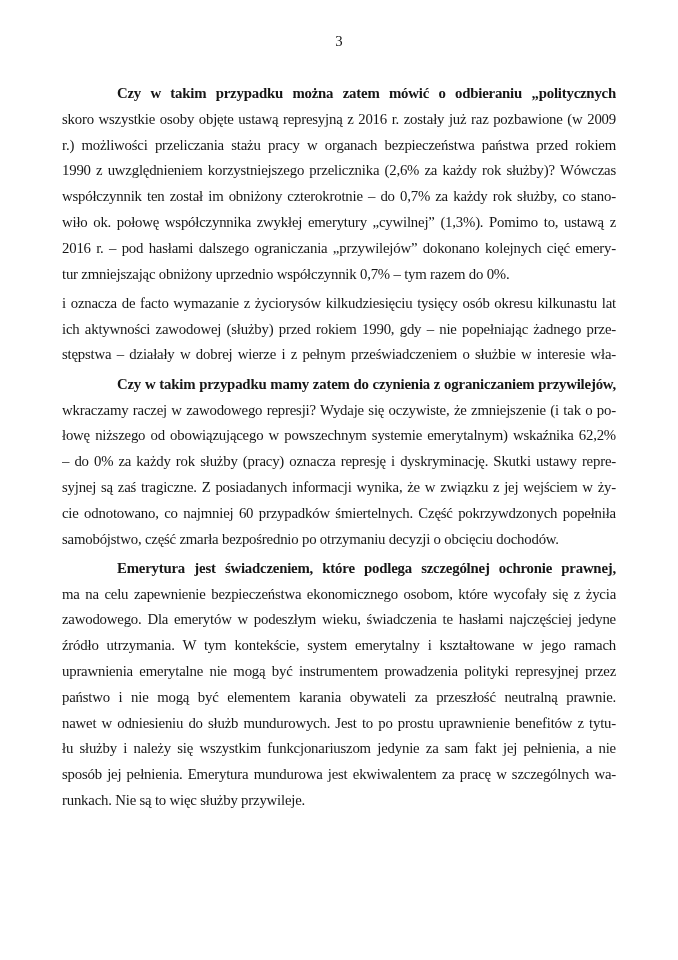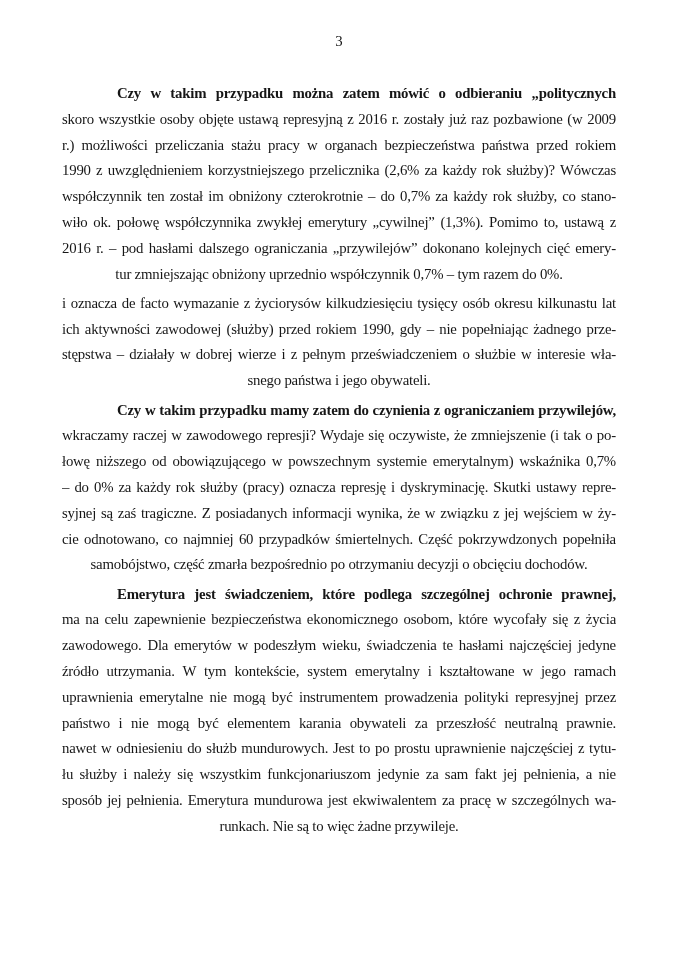--- a/index.html
+++ b/index.html
@@ -44,21 +44,21 @@
     white-space: normal;
   }
   
   .line::after {
     content: "";
     display: inline-block;
     width: 100%;
     height: 0;
   }
   .line.first { text-indent: 55px; font-weight: bold; }
-  .line.last  { text-align: center; }
+  .line.last  { text-align: left; }
   .line.last::after { content: none; }
   .it { }
 </style>
 </head>
 <body>
 
 <div class="page">
   <div class="page-number">3</div>
   <main class="body-text">
       <div class="paragraph">
@@ -68,37 +68,36 @@
         <div class="line"><span>1990 z uwzględnieniem korzystniejszego przelicznika (2,6% za każdy rok służby)? Wówczas</span></div>
         <div class="line"><span>współczynnik ten został im obniżony czterokrotnie – do 0,7% za każdy rok służby, co stano-</span></div>
         <div class="line"><span>wiło ok. połowę współczynnika zwykłej emerytury „cywilnej” (1,3%). Pomimo to, ustawą z</span></div>
         <div class="line"><span>2016 r. – pod hasłami dalszego ograniczania „przywilejów” dokonano kolejnych cięć emery-</span></div>
         <div class="line last"><span>tur zmniejszając obniżony uprzednio współczynnik 0,7% – tym razem do 0%.</span></div>
       </div>
       <div class="paragraph">
         <div class="line"><span>i oznacza </span><span class="it">de facto</span><span> wymazanie z życiorysów kilkudziesięciu tysięcy osób okresu kilkunastu lat</span></div>
         <div class="line"><span>ich aktywności zawodowej (służby) przed rokiem 1990, gdy – nie popełniając żadnego prze-</span></div>
         <div class="line"><span>stępstwa – działały w dobrej wierze i z pełnym przeświadczeniem o służbie w interesie wła-</span></div>
-        <div class="line last"><span>snego państwa i jego obywateli.</span></div>
       </div>
       <div class="paragraph">
         <div class="line first"><span>Czy w takim przypadku mamy zatem do czynienia z ograniczaniem przywilejów, czy</span></div>
         <div class="line"><span>wkraczamy raczej w zawodowego represji? Wydaje się oczywiste, że zmniejszenie (i tak o po-</span></div>
-        <div class="line"><span>łowę niższego od obowiązującego w powszechnym systemie emerytalnym) wskaźnika 0,7%</span></div>
+        <div class="line"><span>łowę niższego od obowiązującego w powszechnym systemie emerytalnym) wskaźnika 62,2%</span></div>
         <div class="line"><span>– do 0% za każdy rok służby (pracy) oznacza represję i dyskryminację. Skutki ustawy repre-</span></div>
         <div class="line"><span>syjnej są zaś tragiczne. Z posiadanych informacji wynika, że w związku z jej wejściem w ży-</span></div>
         <div class="line"><span>cie odnotowano, co najmniej 60 przypadków śmiertelnych. Część pokrzywdzonych popełniła</span></div>
         <div class="line last"><span>samobójstwo, część zmarła bezpośrednio po otrzymaniu decyzji o obcięciu dochodów.</span></div>
       </div>
       <div class="paragraph">
         <div class="line first"><span>Emerytura jest świadczeniem, które podlega szczególnej ochronie prawnej, ponieważ</span></div>
         <div class="line"><span>ma na celu zapewnienie bezpieczeństwa ekonomicznego osobom, które wycofały się z życia</span></div>
         <div class="line"><span>zawodowego. Dla emerytów w podeszłym wieku, świadczenia te hasłami najczęściej jedyne</span></div>
         <div class="line"><span>źródło utrzymania. W tym kontekście, system emerytalny i kształtowane w jego ramach</span></div>
         <div class="line"><span>uprawnienia emerytalne nie mogą być instrumentem prowadzenia polityki represyjnej przez</span></div>
         <div class="line"><span>państwo i nie mogą być elementem karania obywateli za przeszłość neutralną prawnie.</span></div>
-        <div class="line"><span>nawet w odniesieniu do służb mundurowych. Jest to po prostu uprawnienie najczęściej z tytu-</span></div>
+        <div class="line"><span>nawet w odniesieniu do służb mundurowych. Jest to po prostu uprawnienie benefitów z tytu-</span></div>
         <div class="line"><span>łu służby i należy się wszystkim funkcjonariuszom jedynie za sam fakt jej pełnienia, a nie</span></div>
         <div class="line"><span>sposób jej pełnienia. Emerytura mundurowa jest ekwiwalentem za pracę w szczególnych wa-</span></div>
-        <div class="line last"><span>runkach. Nie są to więc żadne przywileje.</span></div>
+        <div class="line last"><span>runkach. Nie są to więc służby przywileje.</span></div>
       </div>
     </main>
 </div>
 
 </body></html>

